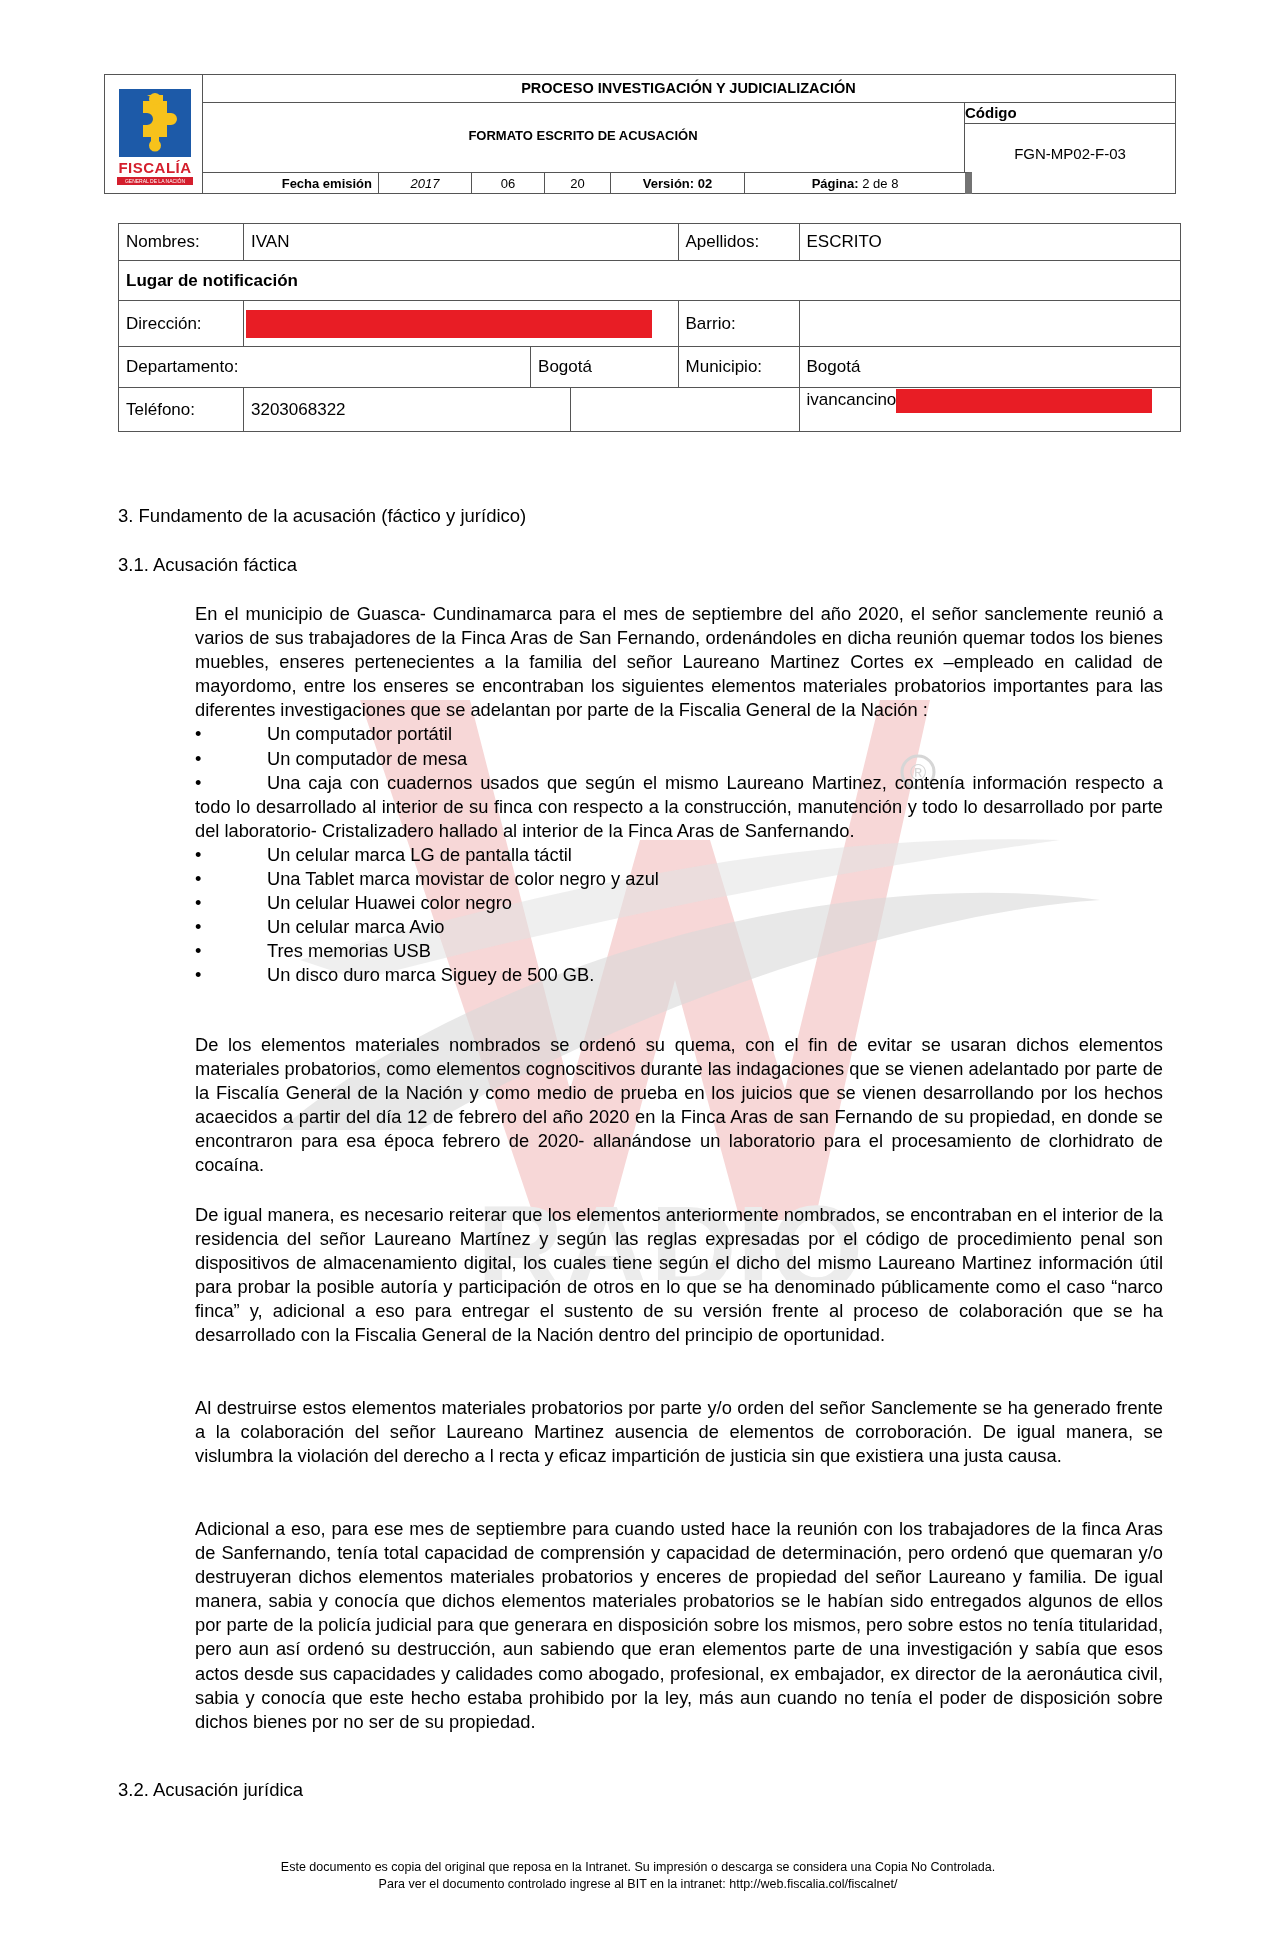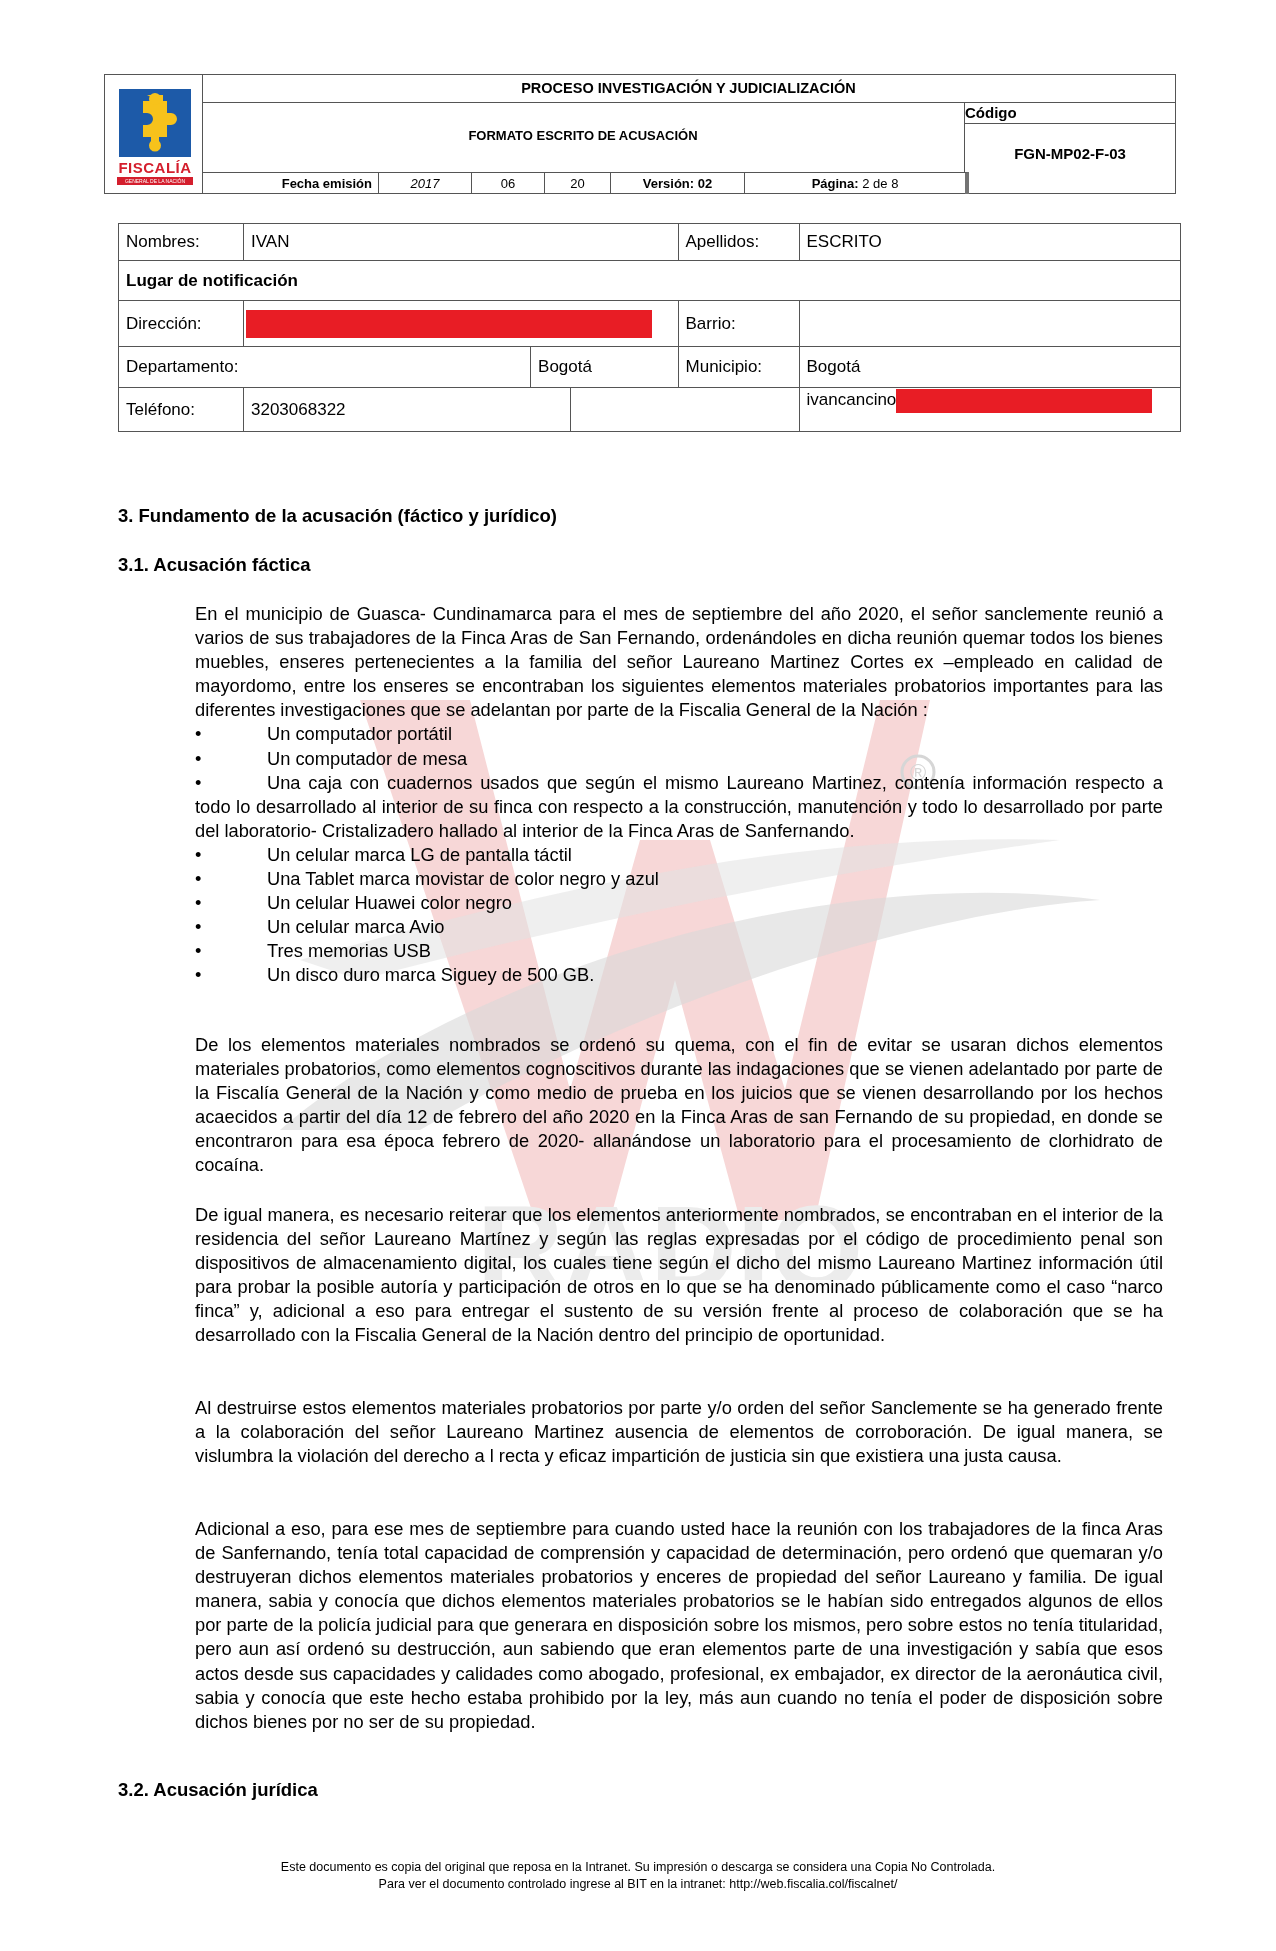--- a/index.html
+++ b/index.html
@@ -16,36 +16,36 @@
          color: #d41e2d; font-weight: bold; font-size: 15px; letter-spacing: 0.5px; }
   .logo-sub { position: absolute; left: 12px; top: 102px; width: 76px; height: 8px;
          background: #d41e2d; color: #fff; font-size: 5px; line-height: 8px; text-align: center; }
   .hdr .row1 { position: absolute; left: 97px; top: 0; right: 0; height: 27px;
          border-bottom: 1px solid #555; text-align: center; font-weight: bold; font-size: 14.5px; line-height: 27px; }
   .hdr .title { position: absolute; left: 97px; top: 28px; width: 762px; height: 69px;
          border-right: 1px solid #555; text-align: center; font-weight: bold; font-size: 13px; line-height: 66px; }
   .hdr .codigo-lbl { position: absolute; left: 860px; top: 28px; right: 0; height: 20px;
          border-bottom: 1px solid #555; text-align: left; font-weight: bold; font-size: 15px; line-height: 20px; }
   .hdr .codigo-val { position: absolute; left: 860px; top: 49px; right: 0; height: 69px;
-         text-align: center; font-weight: bold; font-size: 15px; line-height: 60px; }
+         text-align: center; font-weight: normal; font-size: 15px; line-height: 60px; }
   .hdr .meta { position: absolute; left: 97px; top: 97px; width: 763px; height: 21px;
-         border-top: 1px solid #555; border-right: 4px solid #737373; display: flex; font-size: 13px; line-height: 21px; }
+         border-top: 1px solid #555; border-right: 7px solid #737373; display: flex; font-size: 13px; line-height: 21px; }
   .meta > div { border-right: 1px solid #555; text-align: center; box-sizing: border-box; }
   .meta > div:last-child { border-right: none; }
   .meta .b { font-weight: bold; }
 
   
   table.person { position: absolute; left: 118px; top: 223px; width: 1063px; border-collapse: collapse;
          font-size: 17px; }
   table.person td { border: 1px solid #555; padding: 0 7px; height: 36px; vertical-align: middle; }
   table.person td.b { font-weight: bold; }
   .redact { display: inline-block; background: #e81d25; vertical-align: middle; }
 
   
-  .h { position: absolute; left: 118px; font-weight: bold; font-size: 18.5px; }
+  .h { position: absolute; left: 118px; font-weight: normal; font-size: 18.5px; }
   .para { position: absolute; left: 195px; width: 968px; font-size: 18.3px; line-height: 24.1px;
          text-align: justify; }
   .para p { margin: 0; }
   .bullet { display: flex; }
   .bullet .dot { width: 72px; flex: none; }
   .footer { position: absolute; left: 0; width: 1276px; top: 1859px; text-align: center;
          font-size: 12.5px; line-height: 17px; }
 
   
   .wm { position: absolute; left: 240px; top: 660px; width: 880px; height: 620px; pointer-events: none; }

